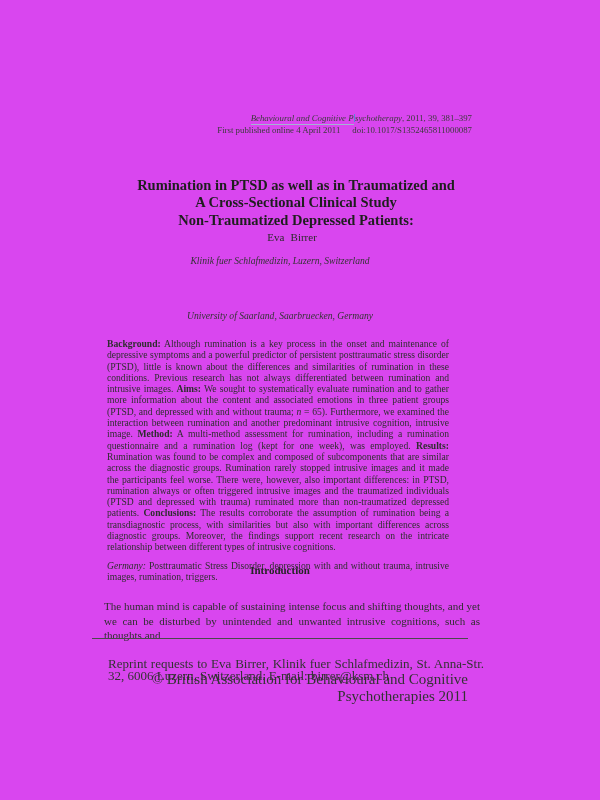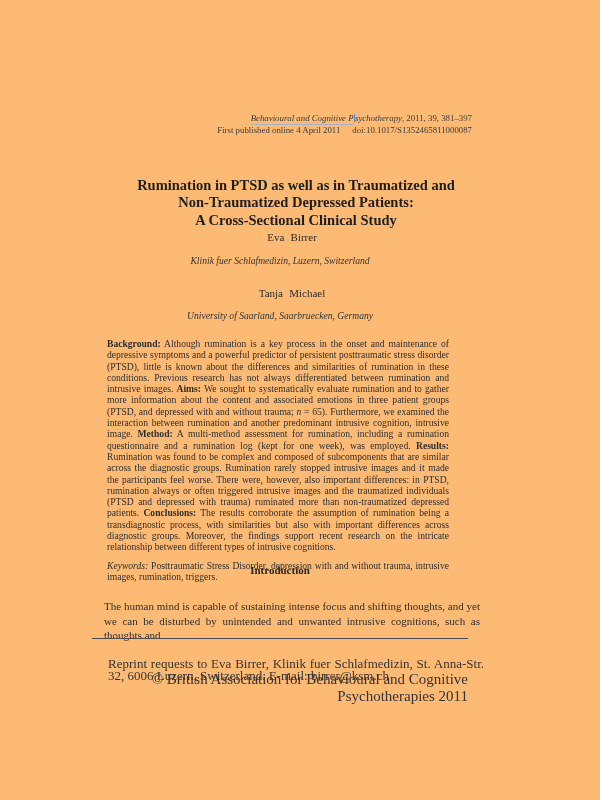--- a/index.html
+++ b/index.html
@@ -4,21 +4,21 @@
 <style>
   html, body {
     margin: 0;
     padding: 0;
     background: #ffffff;
   }
   .page {
     position: relative;
     width: 600px;
     height: 800px;
-    background: #fdba74;
+    background: #d946ef;
     font-family: "Liberation Serif", serif;
     color: #2e2e2e;
     overflow: hidden;
   }
 
   
   .journal-header {
     position: absolute;
     top: 112px;
     left: 92px;
@@ -161,33 +161,32 @@
     <div>
       <span class="journal-name"><span class="journal-underlined">Behavioural and Cognitive P</span><span class="link-caret"></span><span>sychotherapy</span></span><span>, 2011, 39, 381–397</span>
     </div>
     <div>
       <span>First published online 4 April 2011</span><span class="doi-span">doi:10.1017/S1352465811000087</span>
     </div>
   </div>
 
   <h1 class="paper-title">
     <div>Rumination in PTSD as well as in Traumatized and</div>
+    <div>A Cross-Sectional Clinical Study</div>
     <div>Non-Traumatized Depressed Patients:</div>
-    <div>A Cross-Sectional Clinical Study</div>
   </h1>
 
   <div class="author-name author1-name">Eva Birrer</div>
   <div class="author-affiliation author1-affil">Klinik fuer Schlafmedizin, Luzern, Switzerland</div>
 
-  <div class="author-name author2-name">Tanja Michael</div>
   <div class="author-affiliation author2-affil">University of Saarland, Saarbruecken, Germany</div>
 
   <div class="abstract">
     <p><span style="font-weight: bold;">Background:</span><span> Although rumination is a key process in the onset and maintenance of depressive symptoms and a powerful predictor of persistent posttraumatic stress disorder (PTSD), little is known about the differences and similarities of rumination in these conditions. Previous research has not always differentiated between rumination and intrusive images. </span><span style="font-weight: bold;">Aims:</span><span> We sought to systematically evaluate rumination and to gather more information about the content and associated emotions in three patient groups (PTSD, and depressed with and without trauma; </span><span style="font-style: italic;">n</span><span> = 65). Furthermore, we examined the interaction between rumination and another predominant intrusive cognition, intrusive image. </span><span style="font-weight: bold;">Method:</span><span> A multi-method assessment for rumination, including a rumination questionnaire and a rumination log (kept for one week), was employed. </span><span style="font-weight: bold;">Results:</span><span> Rumination was found to be complex and composed of subcomponents that are similar across the diagnostic groups. Rumination rarely stopped intrusive images and it made the participants feel worse. There were, however, also important differences: in PTSD, rumination always or often triggered intrusive images and the traumatized individuals (PTSD and depressed with trauma) ruminated more than non-traumatized depressed patients. </span><span style="font-weight: bold;">Conclusions:</span><span> The results corroborate the assumption of rumination being a transdiagnostic process, with similarities but also with important differences across diagnostic groups. Moreover, the findings support recent research on the intricate relationship between different types of intrusive cognitions.</span></p>
-    <p class="keywords"><span style="font-style: italic;">Keywords:</span><span> Posttraumatic Stress Disorder, depression with and without trauma, intrusive images, rumination, triggers.</span></p>
+    <p class="keywords"><span style="font-style: italic;">Germany:</span><span> Posttraumatic Stress Disorder, depression with and without trauma, intrusive images, rumination, triggers.</span></p>
   </div>
 
   <h2 class="section-heading">Introduction</h2>
 
   <p class="body-text">The human mind is capable of sustaining intense focus and shifting thoughts, and yet we can be disturbed by unintended and unwanted intrusive cognitions, such as thoughts and</p>
 
   <div class="footnote-rule"></div>
   <p class="footnote-text">Reprint requests to Eva Birrer, Klinik fuer Schlafmedizin, St. Anna-Str. 32, 6006 Luzern, Switzerland. E-mail: birrer@ksm.ch</p>
 
   <div class="copyright-line">© British Association for Behavioural and Cognitive Psychotherapies 2011</div>

